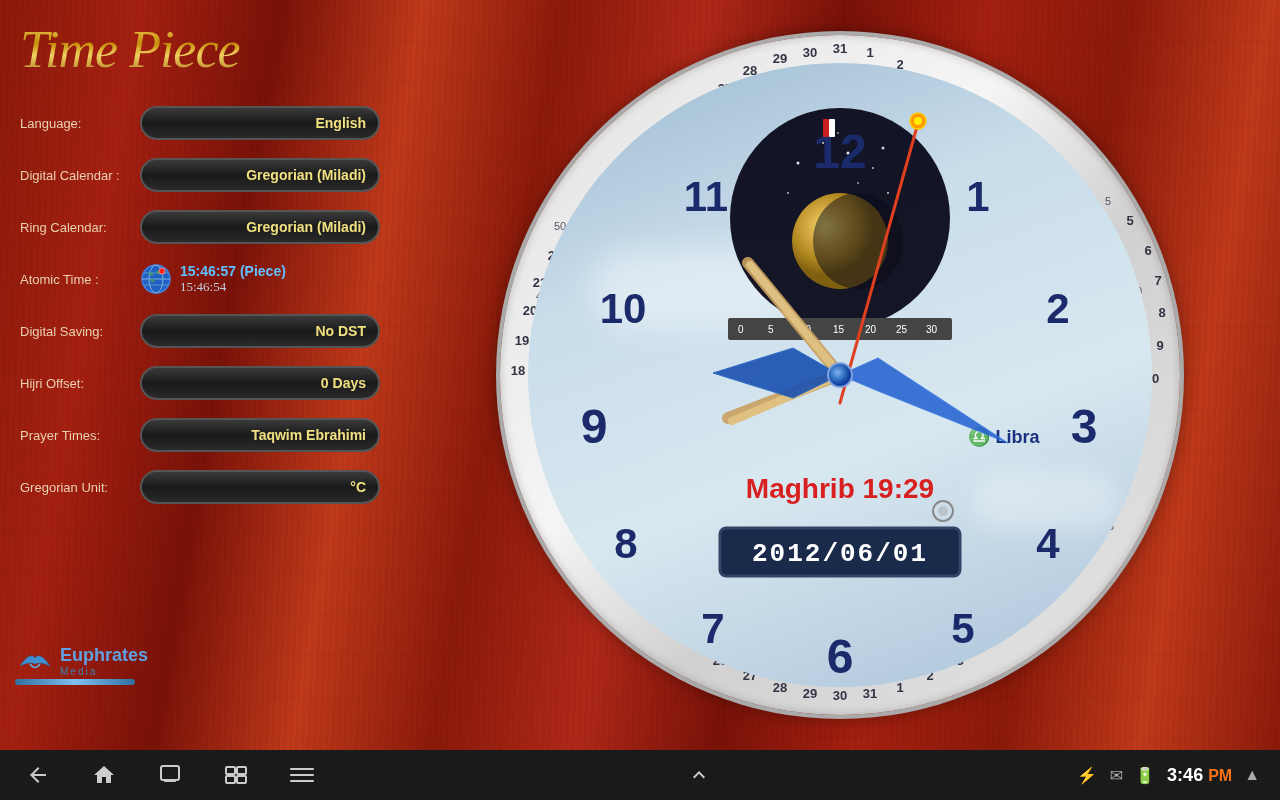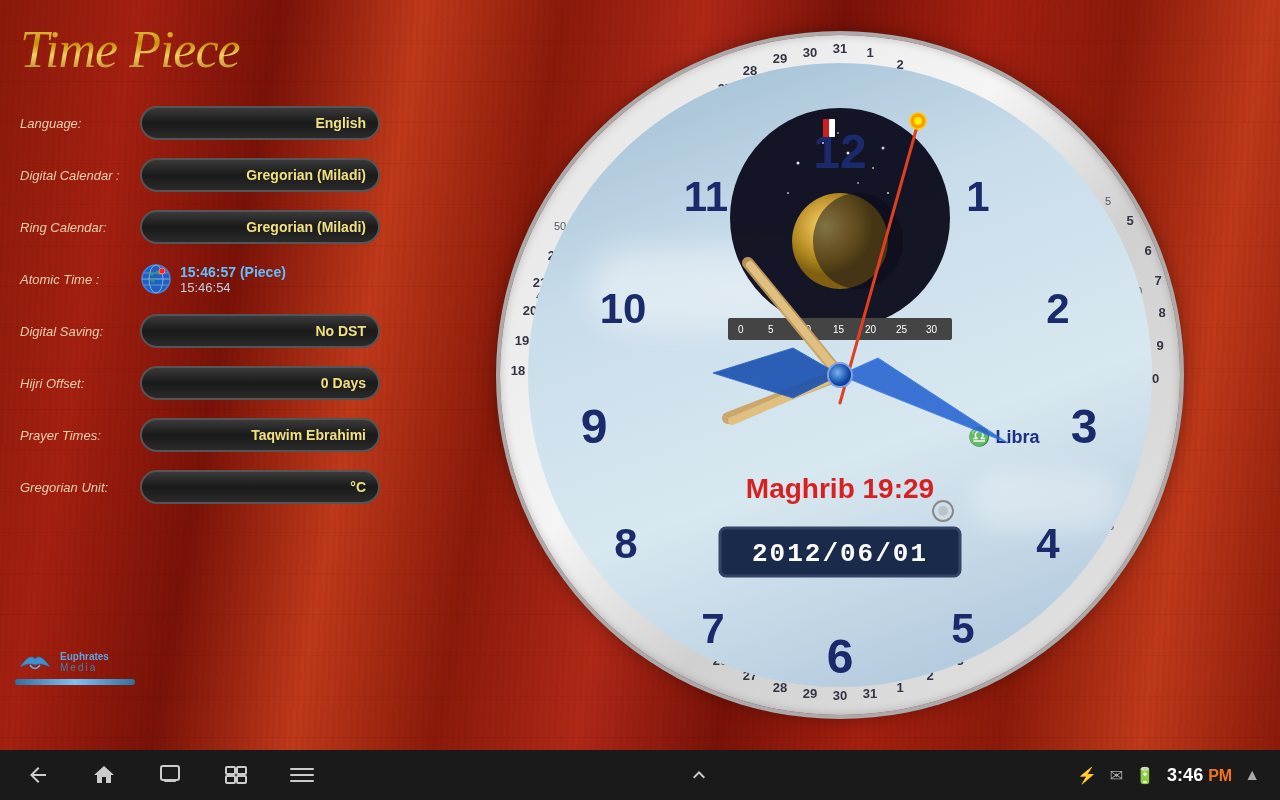--- a/index.html
+++ b/index.html
@@ -64,21 +64,20 @@
       margin-bottom: 14px;
       min-height: 38px;
     }
 
     .setting-label {
       color: #e8d0b0;
       font-size: 13px;
       width: 120px;
       flex-shrink: 0;
       text-align: left;
-      font-style: italic;
     }
 
     .setting-btn {
       flex: 1;
       background: linear-gradient(180deg, #3a3a3a 0%, #1a1a1a 50%, #2a2a2a 100%);
       border: 2px solid #555;
       border-radius: 20px;
       color: #f0e080;
       font-size: 14px;
       font-weight: bold;
@@ -107,20 +106,21 @@
 
     .atomic-time-main {
       color: #60c0ff;
       font-size: 14px;
       font-weight: bold;
     }
 
     .atomic-time-sub {
       color: #c0d0e0;
       font-size: 13px;
+      font-family: Liberation Serif, serif;
     }
 
     
     .clock-area {
       position: absolute;
       right: 0;
       top: 0;
       width: 880px;
       height: 750px;
       display: flex;
@@ -230,21 +230,21 @@
     .logo {
       position: absolute;
       bottom: 65px;
       left: 15px;
       display: flex;
       flex-direction: column;
     }
 
     .logo-text {
       color: #60a0e0;
-      font-size: 10px;
+      font-size: 18px;
       font-weight: bold;
       font-family: Arial, sans-serif;
     }
 
     .logo-sub {
       color: #4080b0;
       font-size: 10px;
       letter-spacing: 2px;
     }
 

